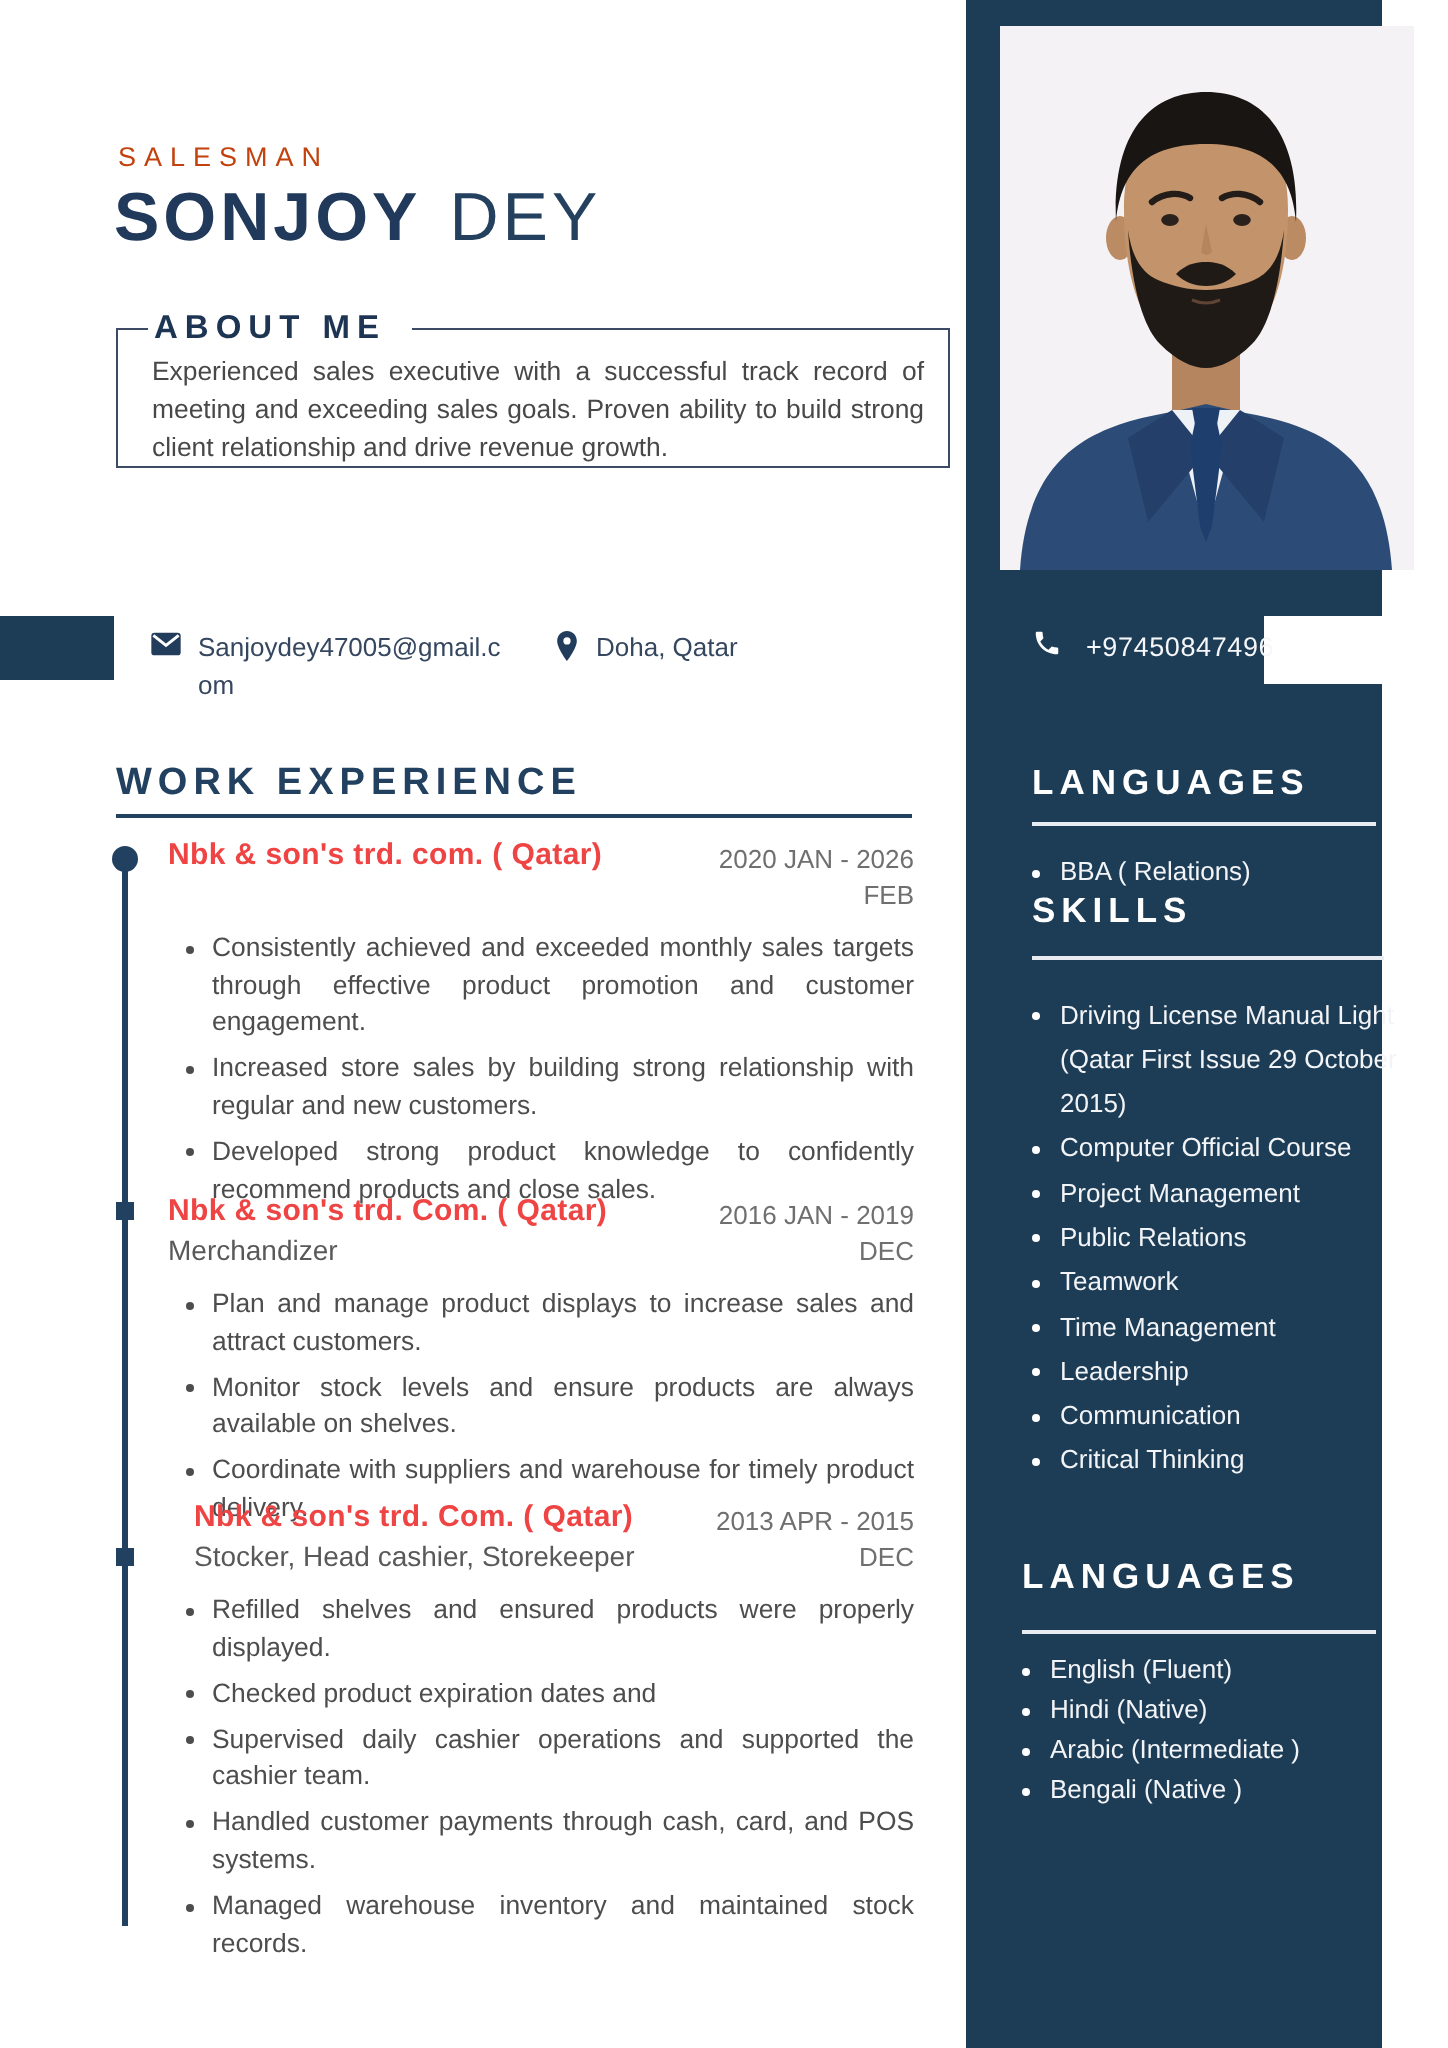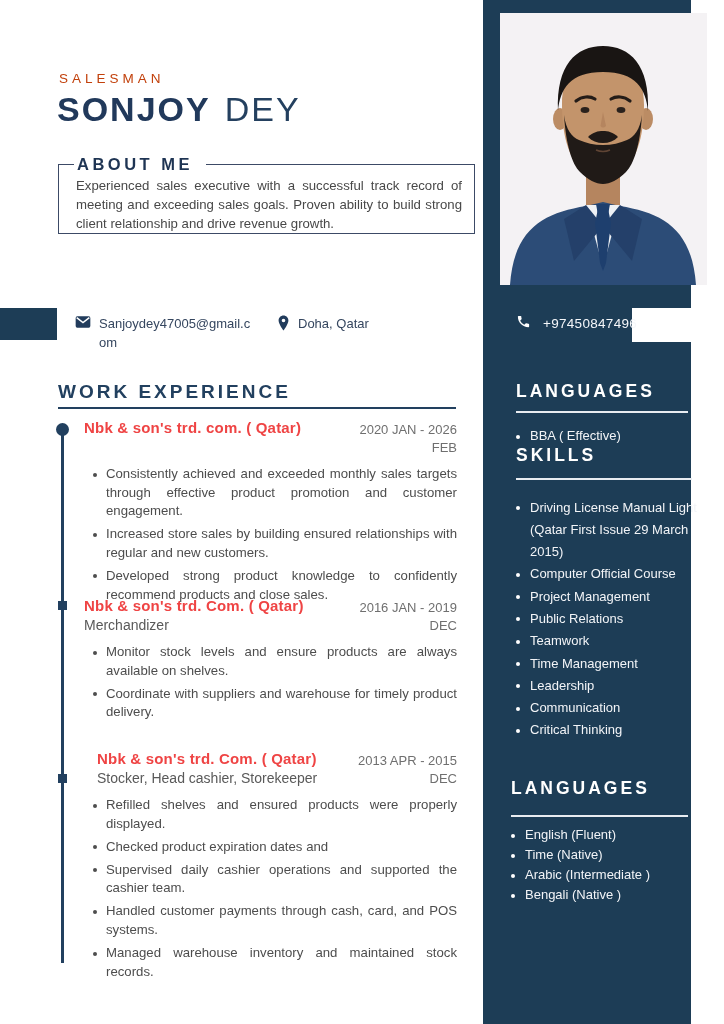--- a/index.html
+++ b/index.html
@@ -160,32 +160,32 @@
     </span>
     <span>+97450847496</span>
   </div>
 
   <section class="side-section edu-sec">
     <div class="side-h">LANGUAGES</div>
     <div class="side-rule"></div>
     <ul class="side-list edu-list">
         <li>
           <span class="w-dot"></span>
-          <span>BBA ( Effective)</span>
+          <span>BBA ( Relations)</span>
         </li>
       </ul>
   </section>
 
   <section class="side-section skill-sec">
     <div class="side-h">SKILLS</div>
     <div class="side-rule"></div>
     <ul class="side-list skill-list">
         <li>
           <span class="w-dot"></span>
-          <span>Driving License Manual Light (Qatar First Issue 29 March 2015)</span>
+          <span>Driving License Manual Light (Qatar First Issue 29 October 2015)</span>
         </li>
         <li>
           <span class="w-dot"></span>
           <span>Computer Official Course</span>
         </li>
         <li>
           <span class="w-dot"></span>
           <span>Project Management</span>
         </li>
         <li>
@@ -218,21 +218,21 @@
   <section class="side-section lang-sec">
     <div class="side-h">LANGUAGES</div>
     <div class="side-rule"></div>
     <ul class="side-list lang-list">
         <li>
           <span class="w-dot"></span>
           <span>English (Fluent)</span>
         </li>
         <li>
           <span class="w-dot"></span>
-          <span>Time (Native)</span>
+          <span>Hindi (Native)</span>
         </li>
         <li>
           <span class="w-dot"></span>
           <span>Arabic (Intermediate )</span>
         </li>
         <li>
           <span class="w-dot"></span>
           <span>Bengali  (Native  )</span>
         </li>
       </ul>
@@ -287,21 +287,21 @@
       <div>FEB</div>
     </div>
   </div>
   <ul class="bullets">
       <li>
         <span class="b-dot"></span>
         <span>Consistently achieved and exceeded monthly sales targets through effective product promotion and customer engagement.</span>
       </li>
       <li>
         <span class="b-dot"></span>
-        <span>Increased store sales by building ensured relationships with regular and new customers.</span>
+        <span>Increased store sales by building strong relationship with regular and new customers.</span>
       </li>
       <li>
         <span class="b-dot"></span>
         <span>Developed strong product knowledge to confidently recommend products and close sales.</span>
       </li>
     </ul>
 </article>
 
 <article class="entry entry-2">
   <div class="entry-head">
@@ -310,20 +310,24 @@
       <div class="role">Merchandizer</div>
     </div>
     <div class="eh-dates">
       <div>2016 JAN - 2019</div>
       <div>DEC</div>
     </div>
   </div>
   <ul class="bullets">
       <li>
         <span class="b-dot"></span>
+        <span>Plan and manage product displays to increase sales and attract customers.</span>
+      </li>
+      <li>
+        <span class="b-dot"></span>
         <span>Monitor stock levels and ensure products are always available on shelves.</span>
       </li>
       <li>
         <span class="b-dot"></span>
         <span>Coordinate with suppliers and warehouse for timely product delivery.</span>
       </li>
     </ul>
 </article>
 
 <article class="entry entry-3">

